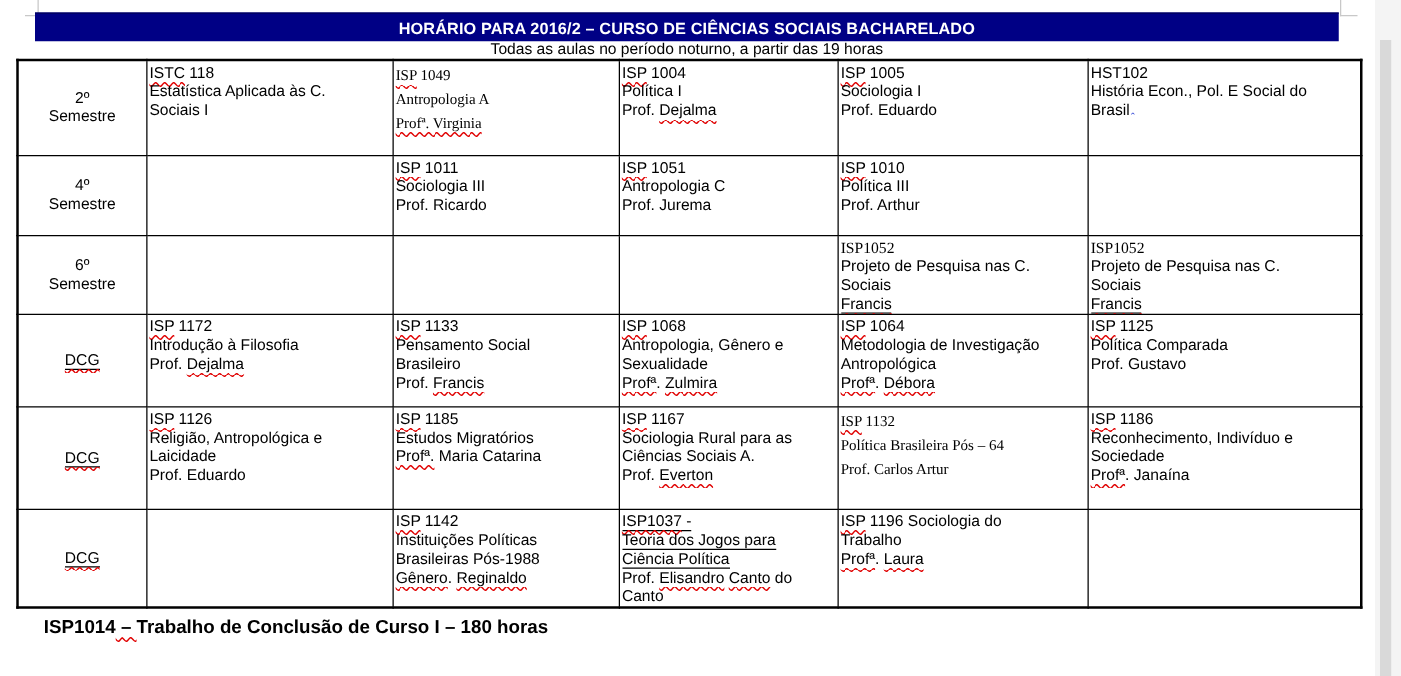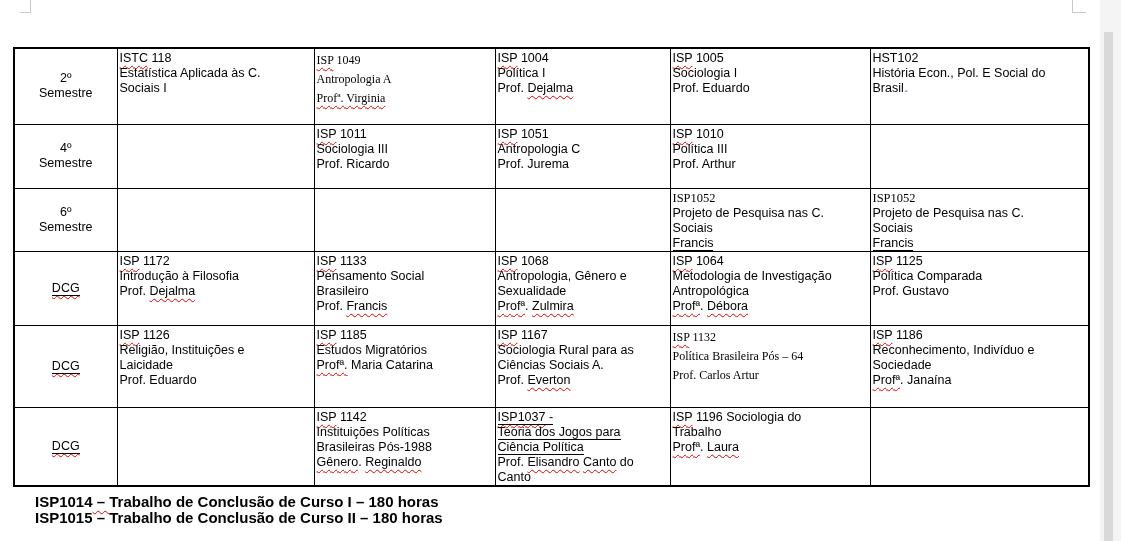--- a/index.html
+++ b/index.html
@@ -53,20 +53,24 @@
 <div class="screen">
 
   <div class="crop" style="left:30px;top:0;width:1px;height:13px;"></div>
   <div class="crop" style="left:20px;top:12px;width:11px;height:1px;"></div>
   <div class="crop" style="left:1072px;top:0;width:1px;height:13px;"></div>
   <div class="crop" style="left:1072px;top:12px;width:14px;height:1px;"></div>
 
   <div class="right-gutter"></div>
   <div class="scrollbar"></div>
 
+  <div class="title-bar">
+    <span>HORÁRIO PARA 2016/2 – CURSO DE CIÊNCIAS SOCIAIS BACHARELADO</span>
+  </div>
+  <div class="subtitle">Todas as aulas no período noturno, a partir das 19 horas</div>
 
   <table class="schedule">
     <colgroup>
       <col style="width:103px">
         <col style="width:197px">
         <col style="width:181px">
       <col style="width:175px">
         <col style="width:200px">
         <col style="width:219px">
     </colgroup>
@@ -178,21 +182,21 @@
             <div class="line"><span>Política Comparada</span></div>
             <div class="line"><span>Prof. Gustavo</span></div>
           </td>
         </tr>
         <tr style="height: 82px;">
           <td class="label-cell">
             <div class="line"><span class="u wavy">DCG</span></div>
           </td>
           <td class="course-cell">
             <div class="line"><span class="wavy">ISP</span><span> 1126</span></div>
-            <div class="line"><span>Religião, Instituições e</span></div>
+            <div class="line"><span>Religião, Antropológica e</span></div>
             <div class="line"><span>Laicidade</span></div>
             <div class="line"><span>Prof. Eduardo</span></div>
           </td>
           <td class="course-cell">
             <div class="line"><span class="wavy">ISP</span><span> 1185</span></div>
             <div class="line"><span>Estudos Migratórios</span></div>
             <div class="line"><span class="wavy">Profª.</span><span> Maria Catarina</span></div>
           </td>
           <td class="course-cell">
             <div class="line"><span class="wavy">ISP</span><span> 1167</span></div>
@@ -235,16 +239,15 @@
             <div class="line"><span>Trabalho</span></div>
             <div class="line"><span class="wavy">Profª</span><span>. </span><span class="wavy">Laura</span></div>
           </td>
           <td class="course-cell"></td>
         </tr>
       </tbody>
   </table>
 
   <div class="notes" id="notes">
       <div class="line"><span>ISP1014</span><span class="wavy"> – </span><span>Trabalho de Conclusão de Curso I – 180 horas</span></div>
-      <div class="line"><span>ISP1015 – Trabalho de Conclusão de Curso II – 180 horas</span></div>
     </div>
 
 </div>
 
 </body></html>

